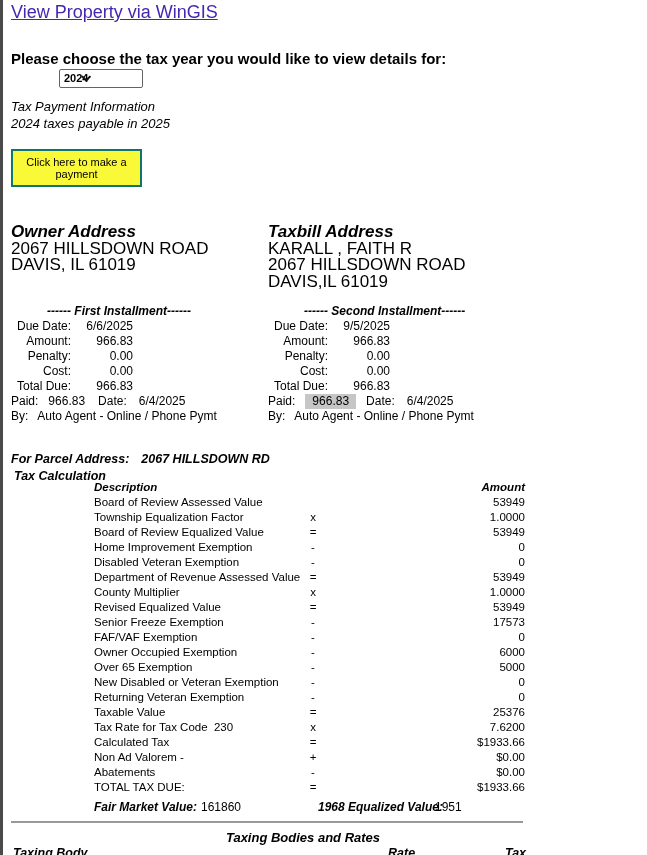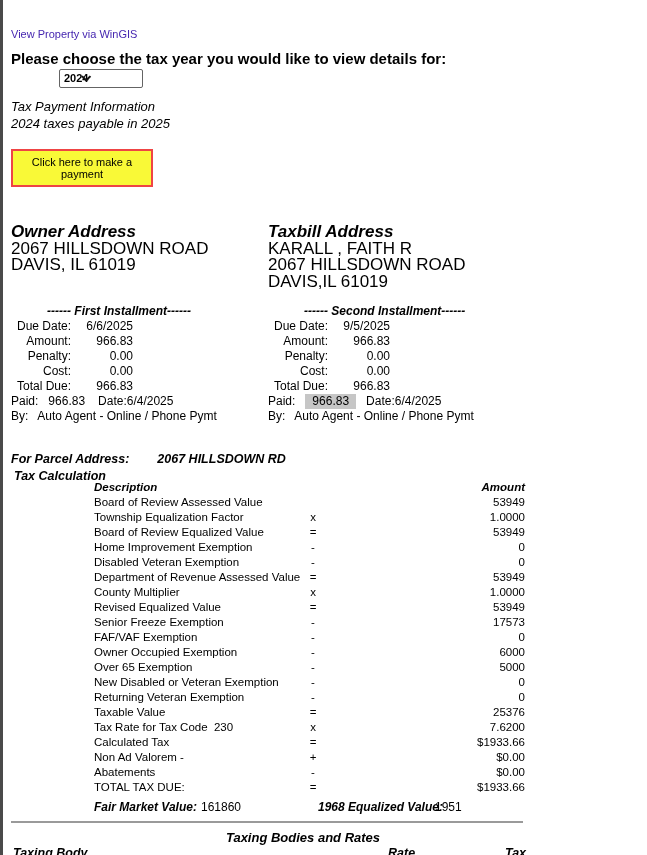--- a/index.html
+++ b/index.html
@@ -5,58 +5,58 @@
   * { margin:0; padding:0; box-sizing:border-box; }
   html,body { background:#fff; }
   body { font-family:"Liberation Sans", sans-serif; color:#000; }
   .page {
     position:relative; width:647px; height:855px; background:#fff;
     overflow:hidden; border-left:3px solid #4a4a4a;
   }
   .pre { white-space:pre-wrap; }
 
   .link {
-    position:absolute; left:8px; top:28px;
-    font-size:11px; color:#4526b0; cursor:pointer;
+    position:absolute; left:8px; top:2px;
+    font-size:18px; color:#4526b0; text-decoration:underline; cursor:pointer;
   }
   .prompt { position:absolute; left:8px; top:50px; font-size:15px; font-weight:bold; }
   .select-wrap { position:absolute; left:8px; top:68px; width:84px; height:19px; }
   .select-wrap select {
     width:100%; height:100%; font-family:"Liberation Sans",sans-serif;
     font-size:11px; font-weight:bold; border:1px solid #646464; background:#fff;
     appearance:none; -webkit-appearance:none; padding:0 18px 0 4px; border-radius:2px;margin-left:48px;
   }
   .select-chevron {
     position:absolute; right:6px; top:6px; width:7px; height:7px;
     border-right:2px solid #111; border-bottom:2px solid #111;
     transform:rotate(45deg) translateY(-1px); pointer-events:none;
   }
   .title-block { position:absolute; left:8px; top:98px; font-size:13px; font-weight:normal; font-style:italic; line-height:17px; }
   .pay-btn {
-    position:absolute; left:8px; top:149px; width:142px; height:38px;
-    background:#f9f937; border:2px solid #ef4444; font-family:"Liberation Sans",sans-serif;
+    position:absolute; left:8px; top:149px; width:131px; height:38px;
+    background:#f9f937; border:2px solid #0f766e; font-family:"Liberation Sans",sans-serif;
     font-size:11px; color:#000; cursor:pointer;
   }
   .addr { position:absolute; top:224px; font-size:17px; line-height:16.5px; }
   .addr .hd { font-weight:bold; font-style:italic; }
   .col-left { left:8px; }
   .col-right { left:265px; }
 
   .inst { position:absolute; top:304px; font-size:12px; line-height:15px; width:250px; }
   .inst .hd { font-weight:bold; font-style:italic;margin-left:36px; }
   .inst-row { display:flex; }
   .inst-row .lbl { width:60px; text-align:right; flex:0 0 60px; }
   .inst-row .val { width:62px; text-align:right; flex:0 0 62px; }
   .paid-line .ml10 { margin-left:10px; }
   .paid-line .ml13 { margin-left:13px; }
-  .paid-line .ml12 { }
+  .paid-line .ml12 { margin-left:12px; }
   .hl { background:#c6c6c6; display:inline-block; padding:0 7px; }
 
   .parcel { position:absolute; left:8px; top:452px; font-size:12.5px; font-weight:bold; font-style:italic; }
-  .parcel .val { margin-left:28px;font-style:italic; }
+  .parcel .val { margin-left:12px;font-style:italic; }
   .taxcalc-label { position:absolute; left:11px; top:469px; font-size:12.5px; font-weight:bold; font-style:italic; }
 
   .tax-table { position:absolute; left:0; top:481px; width:647px; font-size:11.5px; }
   .t-row { position:relative; height:15px; }
   .t-row .td-desc { position:absolute; left:91px; white-space:pre-wrap; }
   .t-row .td-op   { position:absolute; left:303px; width:14px; text-align:center; }
   .t-row .td-amt  { position:absolute; right:125px; }
   .t-head .th-desc { position:absolute; left:91px; font-weight:bold; font-style:italic; }
   .t-head .th-amt  { position:absolute; right:125px; font-weight:bold; font-style:italic; }
 

